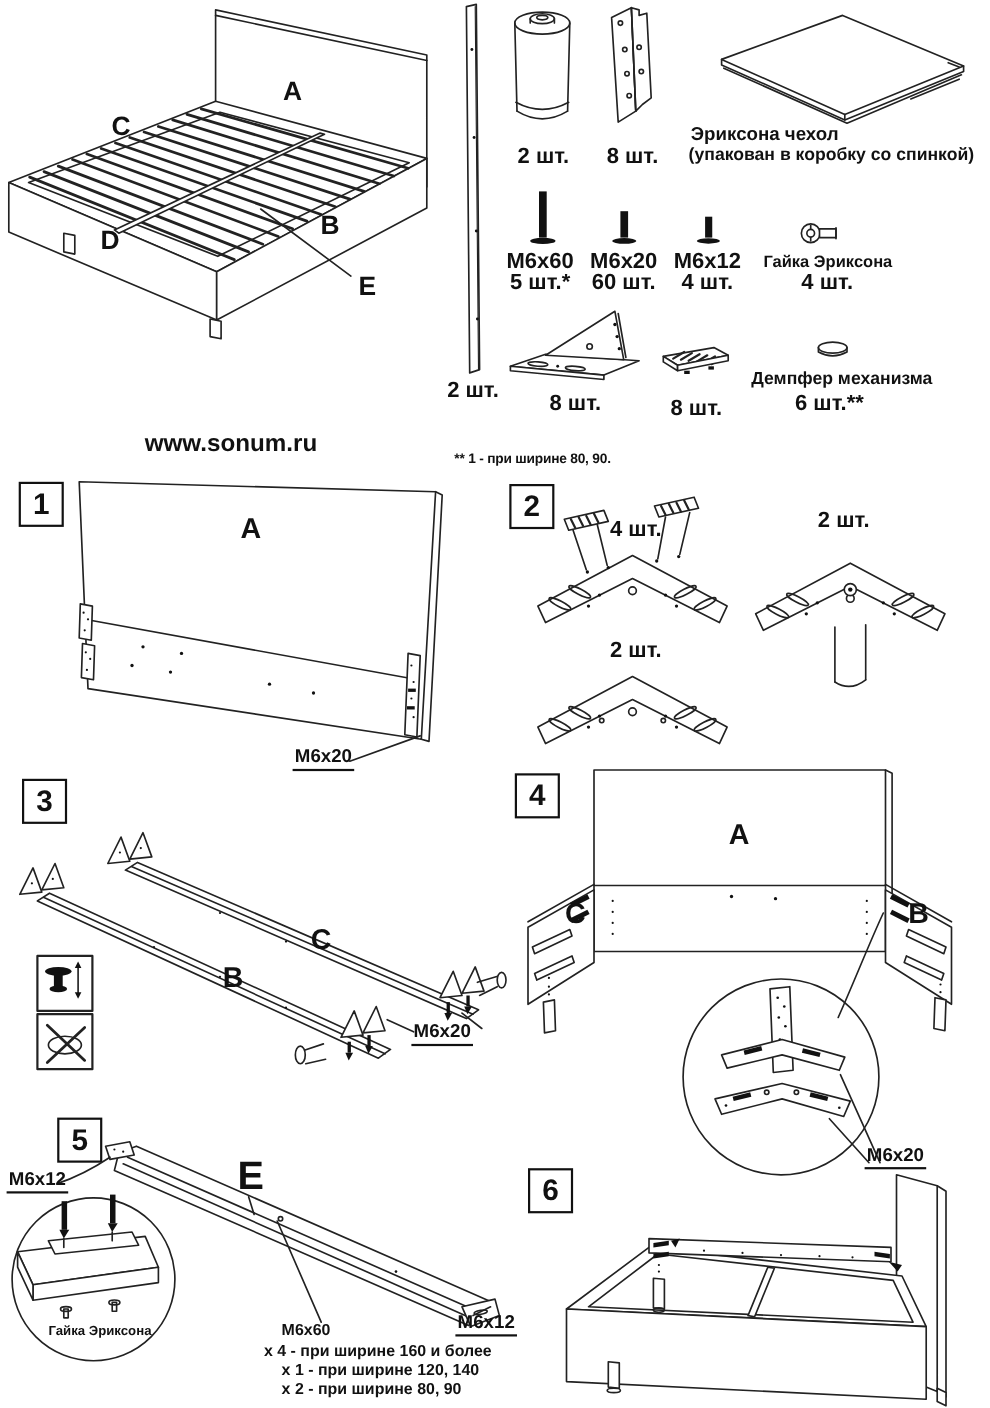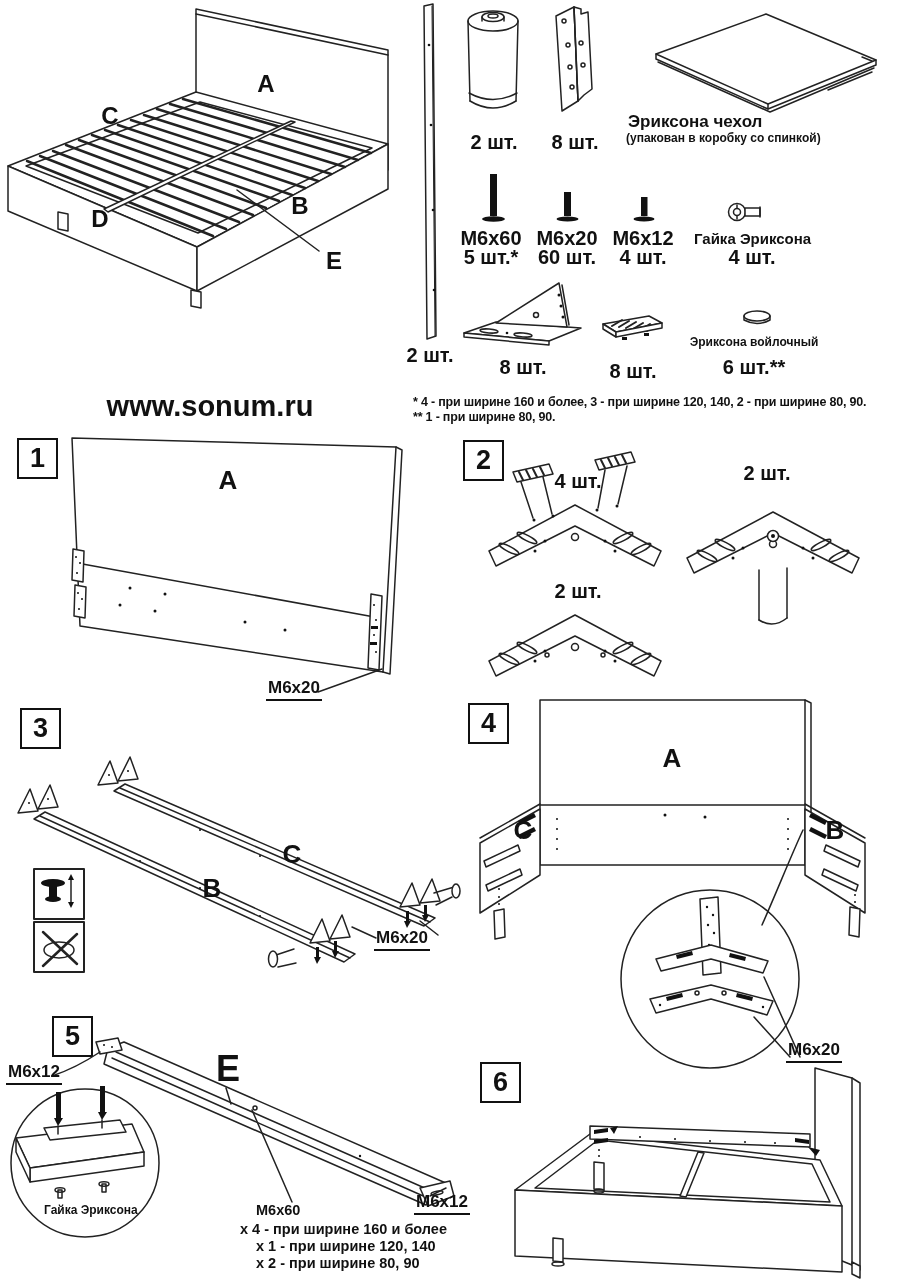--- a/index.html
+++ b/index.html
@@ -5,25 +5,25 @@
   html,body{margin:0;padding:0;background:#fff;}
   #page{position:relative;width:900px;height:1280px;background:#fff;overflow:hidden;
         font-family:"Liberation Sans",sans-serif;color:#111;}
   .d{position:absolute;overflow:visible;}
   .lbl{position:absolute;font-weight:bold;color:#111;white-space:nowrap;line-height:1.15;}
   .c{text-align:center;}
   .t12{font-size:12px;}
   .t125{font-size:12.5px;letter-spacing:-0.2px;}
   .t14{font-size:14.5px;}
   .t15{font-size:15px;}
-  .t16{font-size:12px;}
+  .t16{font-size:16px;}
   .t17{font-size:17px;}
   .t20{font-size:20px;}
   .t21{font-size:21px;}
-  .t22{font-size:29px;}
+  .t22{font-size:22px;}
   .t24{font-size:24px;}
   .t26{font-size:26px;}
   .t36{font-size:36px;}
   .callout{font-size:17px;border-bottom:2px solid #111;padding:0 2px 1px 2px;}
   .stepbox{position:absolute;width:37px;height:37px;border:2.5px solid #111;background:#fff;
            display:flex;align-items:center;justify-content:center;font-size:27px;font-weight:bold;}
   svg .w{fill:#fff;stroke:#222;stroke-width:1.5;stroke-linejoin:round;}
   svg .n{fill:none;stroke:#222;stroke-width:1.5;stroke-linejoin:round;stroke-linecap:round;}
   svg .t{fill:none;stroke:#222;stroke-width:2.5;stroke-linecap:round;}
   svg .h{fill:none;stroke:#222;stroke-width:2;stroke-linecap:round;}
@@ -176,24 +176,23 @@
     <polygon class="w" points="16,19 62,10 62,15 16,24"></polygon>
     <rect class="k" x="22" y="24" width="5" height="3"></rect>
       <rect class="k" x="44" y="20" width="5" height="3"></rect>
   </svg>
   <div class="lbl t20 c" style="left:604px;top:360px;width:58px">8 шт.</div>
 
   <svg class="d" style="left:741px;top:308px" width="32" height="20" viewBox="0 0 32 20">
     <ellipse class="w" cx="16" cy="8" rx="13" ry="5"></ellipse>
     <path class="n" d="M3,8 L3,12 Q16,19 29,12 L29,8"></path>
   </svg>
-  <div class="lbl t16 c" style="left:683px;top:336px;width:142px">Эриксона войлочный</div>
+  <div class="lbl t16 c" style="left:683px;top:336px;width:142px">Демпфер механизма</div>
   <div class="lbl t20 c" style="left:683px;top:356px;width:142px">6 шт.**</div>
 
-  <div class="lbl t125" style="left:413px;top:395px">* 4 - при ширине 160 и более, 3 - при ширине 120, 140, 2 - при ширине 80, 90.</div>
   <div class="lbl t125" style="left:413px;top:410px">** 1 - при ширине 80, 90.</div>
 
   <div class="stepbox" style="left:17px;top:438px">1</div>
   <svg class="d" style="left:60px;top:430px" width="355" height="275" viewBox="0 0 355 275">
     <polygon class="w" points="12,8 336,17 323,242 20,196"></polygon>
     <polyline class="n" points="336,17 342,20 330,244 323,242"></polyline>
     <line class="n" x1="17" y1="133" x2="320" y2="188"></line>
     <polygon class="w" points="13,119 24,121 23,152 12,150"></polygon>
     <circle class="k" cx="16" cy="127" r="1"></circle>
       <circle class="k" cx="20" cy="133" r="1"></circle>

